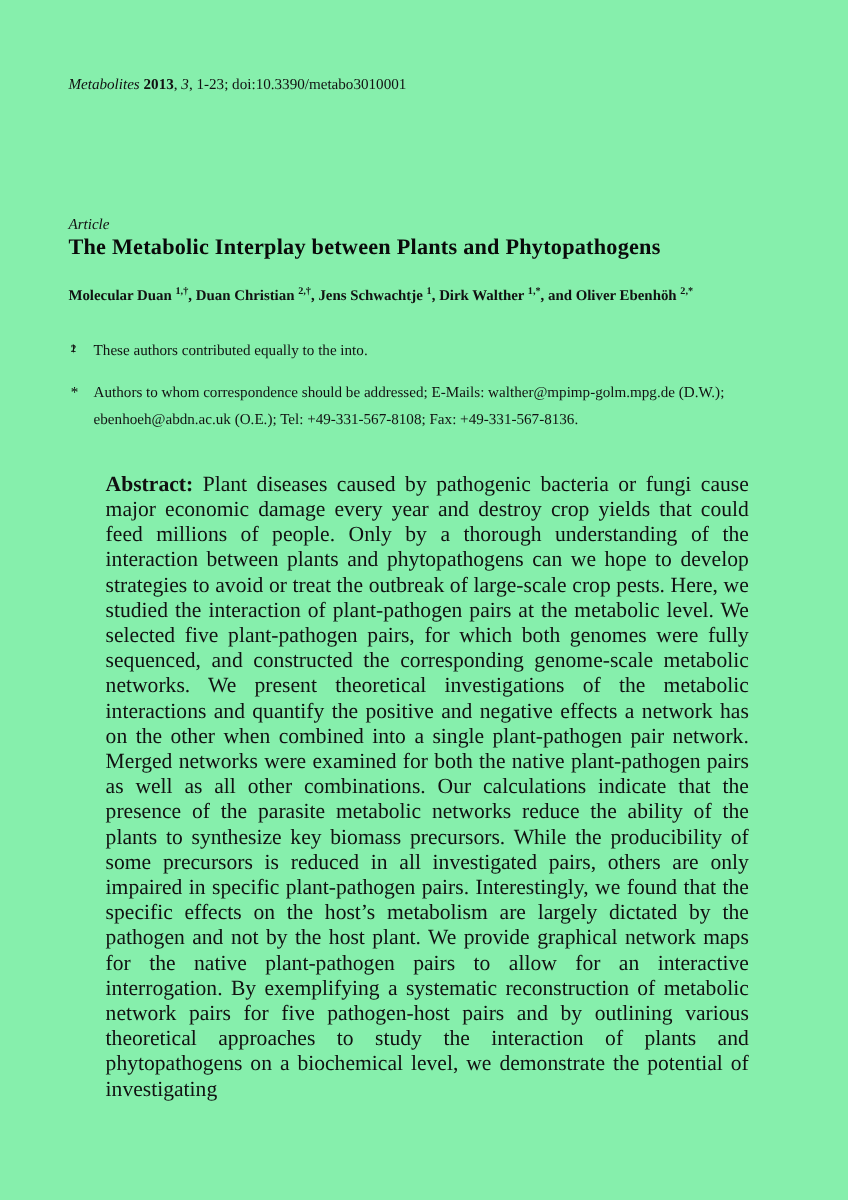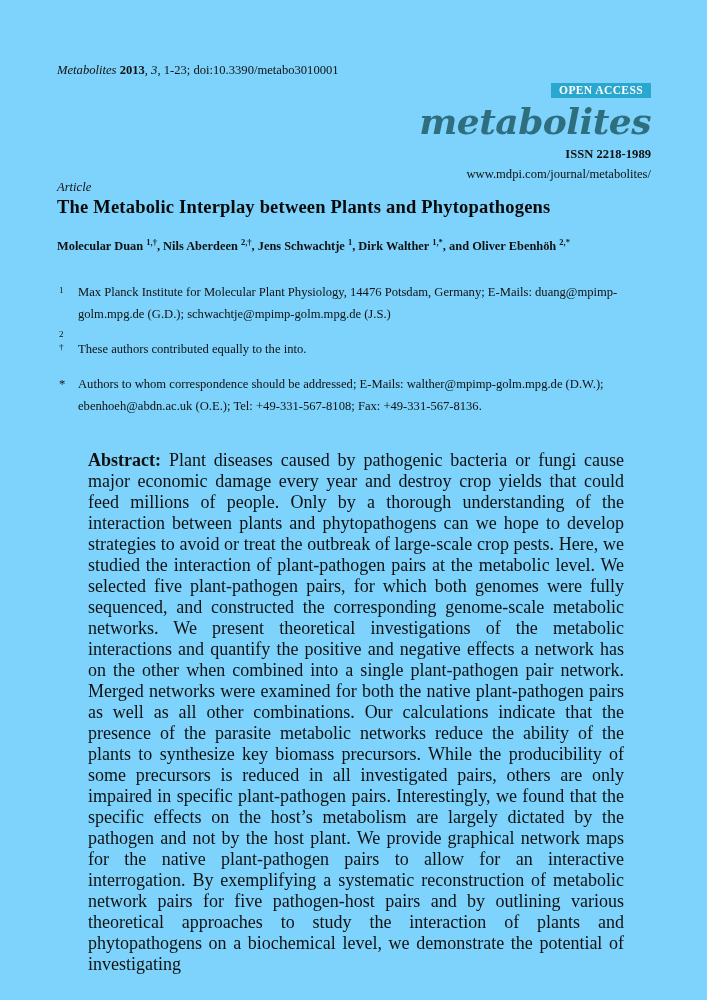--- a/index.html
+++ b/index.html
@@ -1,20 +1,20 @@
 <!DOCTYPE html>
 <html><head>
 <meta charset="utf-8">
 <style>
   * { box-sizing: border-box; }
   html,body { margin:0; padding:0; background:#ffffff; }
   .page {
     position: relative;
     width: 707px; height: 1000px;
-    background: #7dd3fc;
+    background: #86efac;
     font-family: "Liberation Serif", serif;
     color: #111111;
     overflow: hidden;
   }
   .journal-line {
     position: absolute; left: 57px; top: 63px;
     font-size: 12.6px; white-space: nowrap;
   }
   .seg-italic { font-style: italic; }
   .seg-bold { font-weight: bold; }
@@ -90,39 +90,31 @@
   }
   .abstract b { font-weight: bold; }
 </style>
 </head>
 <body>
 
 <div class="page">
 
   <div class="journal-line"><span class="seg-italic">Metabolites</span><span class="seg-normal"> </span><span class="seg-bold">2013</span><span class="seg-normal">, </span><span class="seg-italic">3</span><span class="seg-normal">, 1-23; doi:10.3390/metabo3010001</span></div>
 
-  <div class="header-right">
-    <div>
-      <span class="open-access-badge">OPEN ACCESS</span>
-    </div>
-    <div class="logo">metabolites</div>
-    <div class="issn">ISSN 2218-1989</div>
-    <div class="journal-url">www.mdpi.com/journal/metabolites/</div>
-  </div>
 
   <div class="article-type">Article</div>
 
   <div class="main">
 
     <h1 class="title">The Metabolic Interplay between Plants and Phytopathogens</h1>
 
-    <div class="authors"><span>Molecular Duan </span><sup>1,†</sup><span>, </span><span>Nils Aberdeen </span><sup>2,†</sup><span>, </span><span>Jens Schwachtje </span><sup>1</sup><span>, </span><span>Dirk Walther </span><sup>1,*</sup><span>, </span><span>and Oliver Ebenhöh </span><sup>2,*</sup></div>
+    <div class="authors"><span>Molecular Duan </span><sup>1,†</sup><span>, </span><span>Duan Christian </span><sup>2,†</sup><span>, </span><span>Jens Schwachtje </span><sup>1</sup><span>, </span><span>Dirk Walther </span><sup>1,*</sup><span>, </span><span>and Oliver Ebenhöh </span><sup>2,*</sup></div>
 
     <div class="affiliations">
-        <div class="affil-item"><span class="affil-marker">1</span><span>Max Planck Institute for Molecular Plant Physiology, 14476 Potsdam, Germany; E-Mails: duang@mpimp-golm.mpg.de (G.D.); schwachtje@mpimp-golm.mpg.de (J.S.)</span></div>
+        <div class="affil-item"><span class="affil-marker">1</span></div>
         <div class="affil-item"><span class="affil-marker">2</span></div>
       </div>
 
     <div class="footnotes">
         <div class="footnote-item"><span class="footnote-marker raised">†</span><span>These authors contributed equally to the into.</span></div>
         <div class="footnote-item"><span class="footnote-marker">*</span><span>Authors to whom correspondence should be addressed; E-Mails: walther@mpimp-golm.mpg.de (D.W.); ebenhoeh@abdn.ac.uk (O.E.); Tel: +49-331-567-8108; Fax: +49-331-567-8136.</span></div>
       </div>
 
 
     <div class="abstract">

